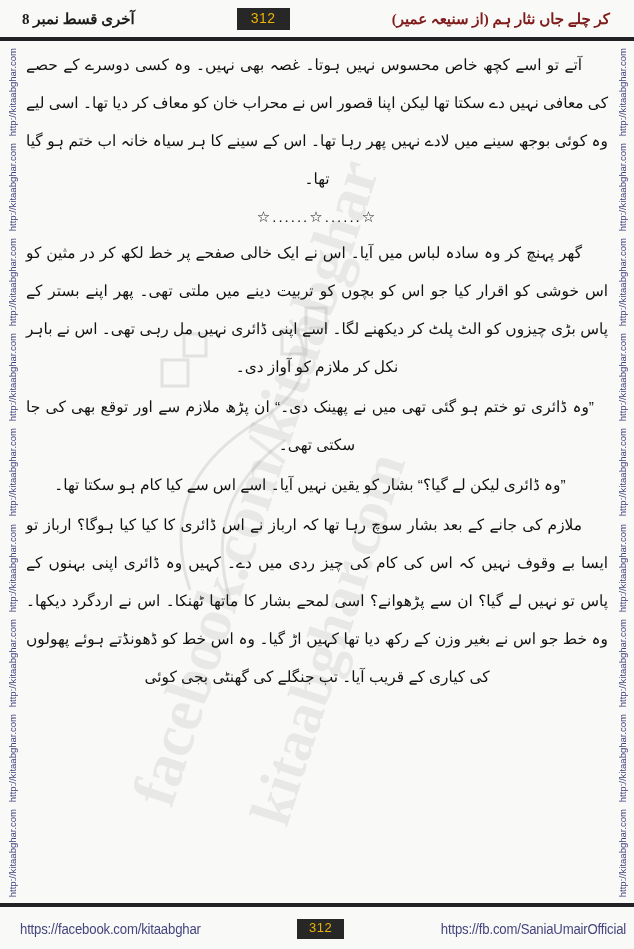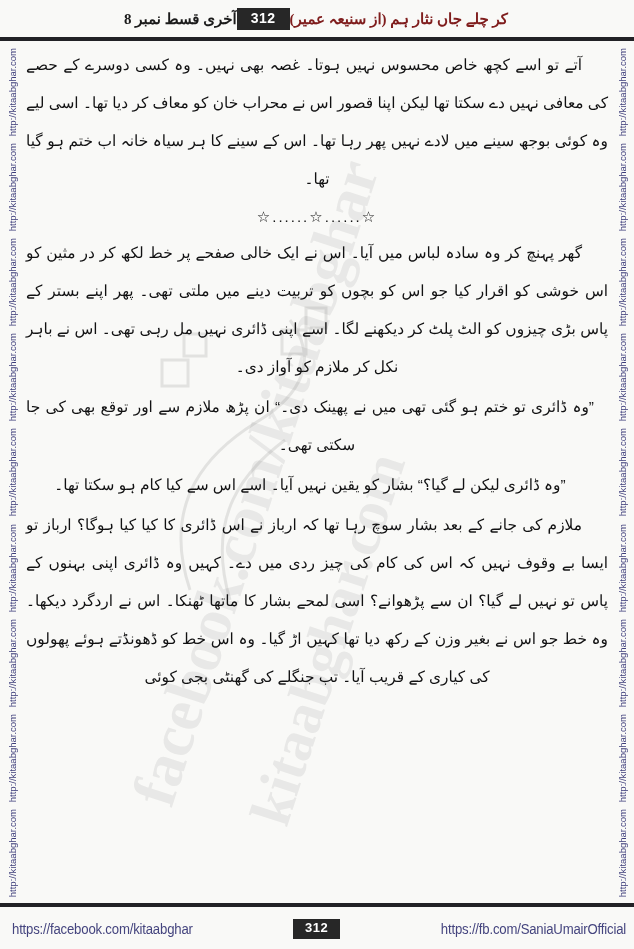--- a/index.html
+++ b/index.html
@@ -13,41 +13,41 @@
   .page{
     position:relative;
     width:634px;height:949px;
     box-sizing:border-box;
     overflow:hidden;
   }
 
   
   .header{
     position:absolute;top:0;left:0;right:2px;height:38px;
-    display:flex;align-items:center;justify-content:center;
+    display:flex;align-items:center;justify-content:space-between;
     padding:4px 22px;box-sizing:border-box;
     z-index:6;
   }
   .hdr-left{
     font-family:"Liberation Serif",serif;
     font-size:15px;color:#1b1b1b;font-weight:700;
     direction:rtl;unicode-bidi:bidi-override;
     letter-spacing:-.3px;
     white-space:nowrap;
   }
   .hdr-right{
     font-family:"Liberation Serif",serif;
     font-size:15px;color:#7f1d1d;font-weight:700;
     direction:rtl;
     white-space:nowrap;
   }
   .page-badge{
-    background:#272727;color:#ffffff;
-    font-family:"Liberation Sans",sans-serif;
-    font-size:14px;font-weight:700;
+    background:#272727;color:#eab308;
+    font-family:"Liberation Sans",sans-serif;
+    font-size:14px;font-weight:400;
     padding:3px 14px 4px 14px;
     line-height:1.1;
     letter-spacing:.5px;
   }
   .rule-top{
     position:absolute;left:0;right:0;top:37px;height:4px;
     background:#222226;z-index:6;
   }
   .rule-bottom{
     position:absolute;left:0;right:0;top:903px;height:4px;
@@ -115,21 +115,21 @@
     font-size:15px;
     letter-spacing:2px;
     color:#151515;
     line-height:30px;
     margin:4px 0 2px 0;
     direction:ltr;
   }
 
   
   .footer{
-    position:absolute;left:4px;right:0;top:909px;height:40px;
+    position:absolute;left:12px;right:0;top:909px;height:40px;
     display:flex;align-items:center;justify-content:space-between;
     padding:0 8px;box-sizing:border-box;z-index:6;
   }
   .footer-url{
     font-family:"Liberation Sans",sans-serif;
     font-size:14px;color:#45457f;
     letter-spacing:-.2px;
     transform:scaleX(.94);
     transform-origin:left center;
     white-space:nowrap;

